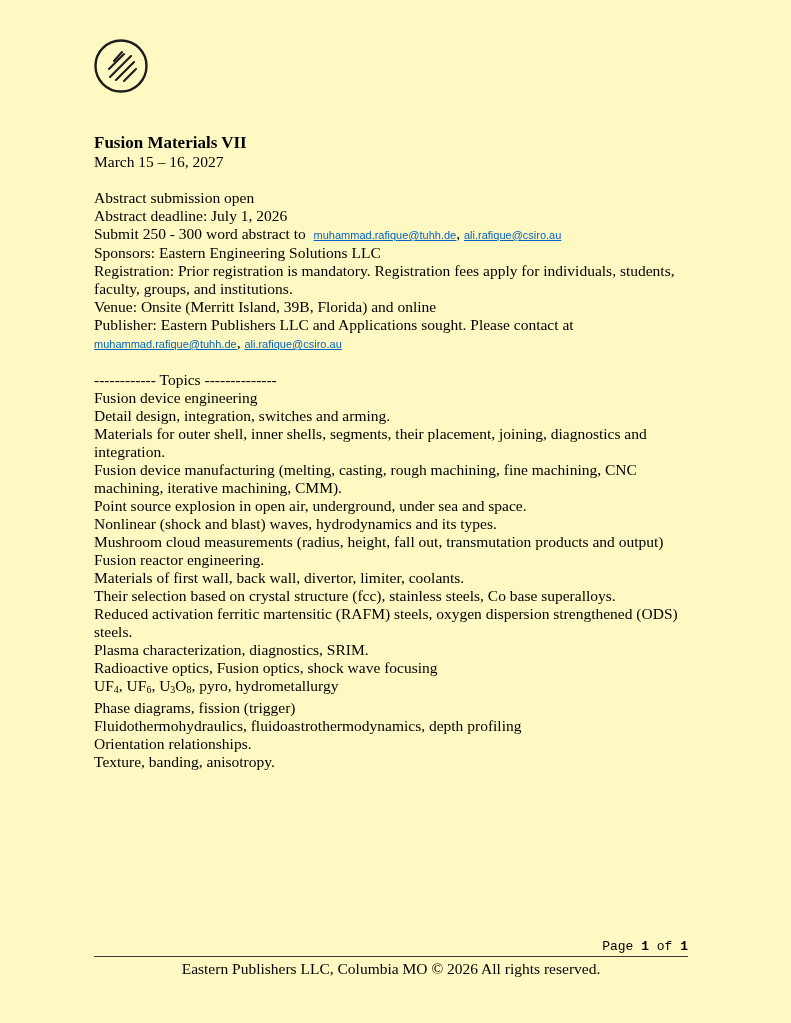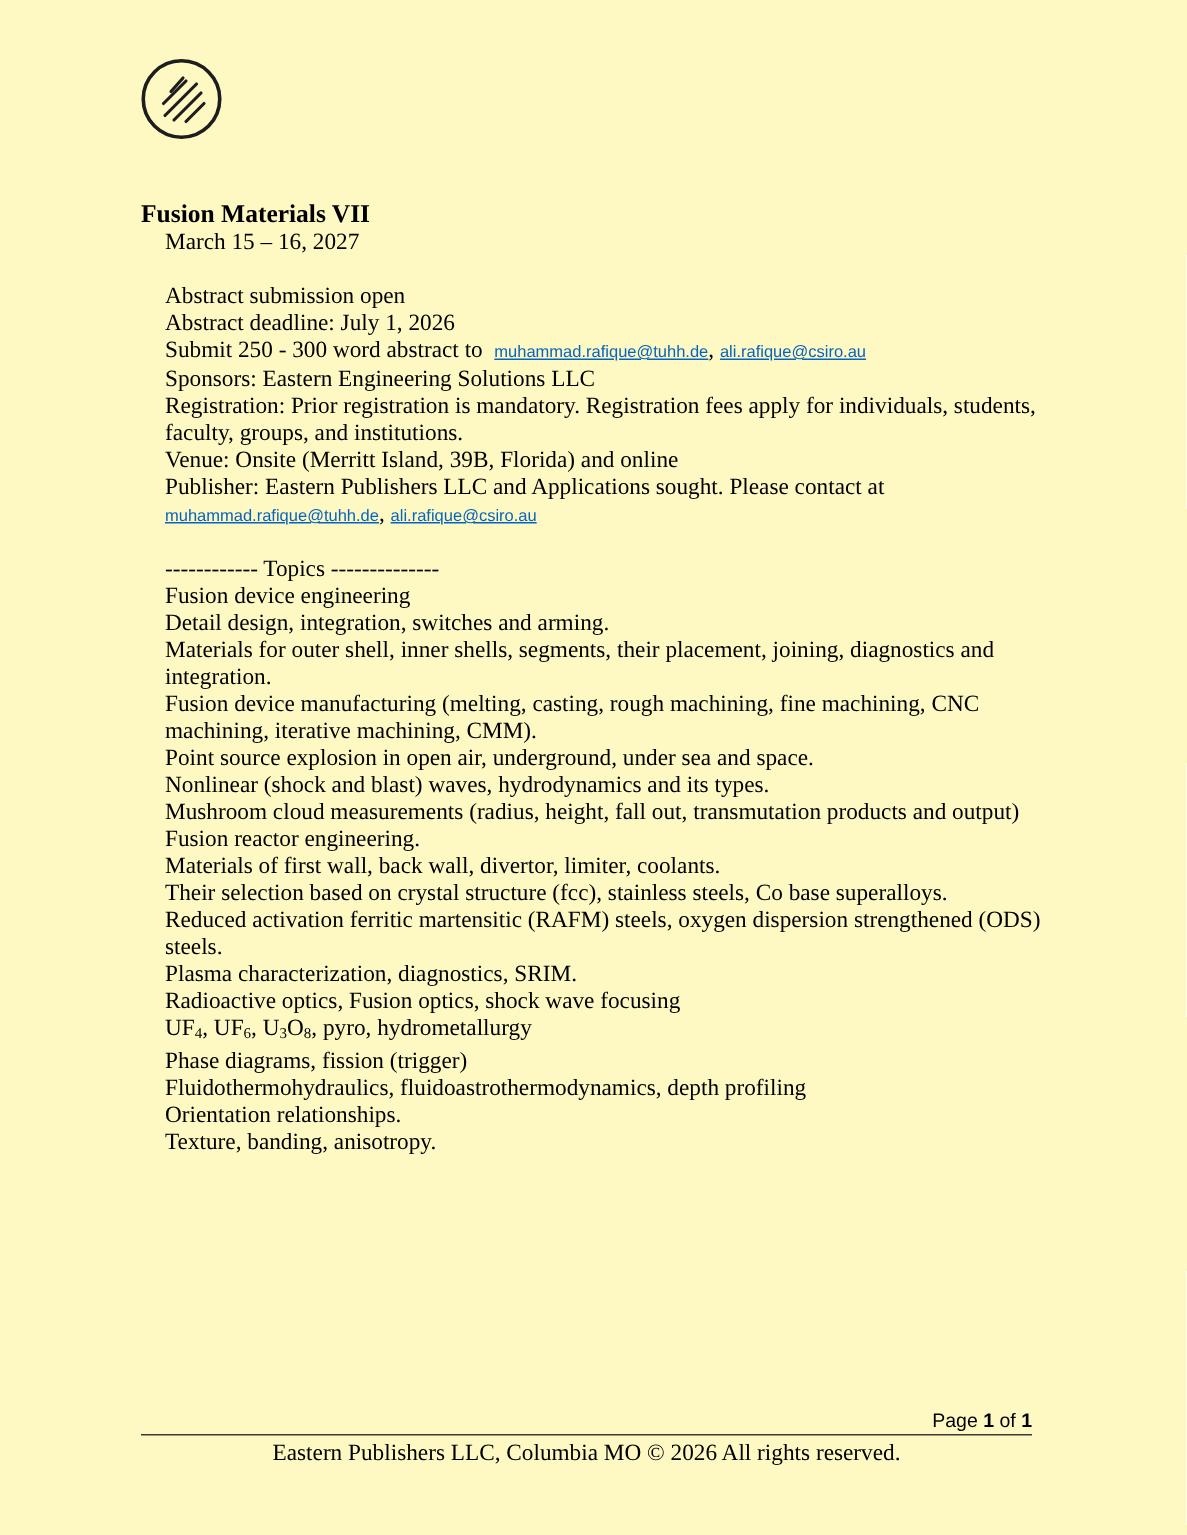--- a/index.html
+++ b/index.html
@@ -7,31 +7,31 @@
     position:relative;
     width:791px;height:1023px;
     background:#fef9c3;
     color:#000;
     font-family:"Liberation Serif",serif;
     overflow:hidden;
   }
   .logo{position:absolute;left:93px;top:38px;width:58px;height:58px;}
   .content{position:absolute;left:94px;top:132px;width:660px;}
   .doc-title{font-size:17px;font-weight:bold;line-height:21px;white-space:pre;}
-  .doc-line{font-size:15.5px;line-height:18px;white-space:pre;margin-left:16px;}
+  .doc-line{font-size:15.5px;line-height:18px;white-space:pre;}
   .doc-line a.email-link{
     font-family:"Liberation Sans",sans-serif;
     font-size:11px;
     text-decoration:underline;
     cursor:pointer;
   }
   .doc-line .sub{font-size:10px;vertical-align:-2px;}
   .footer{position:absolute;left:94px;top:938px;width:594px;}
   .page-num{
-    font-family:Liberation Sans, sans-serif;
+    font-family:Liberation Mono, monospace;
     font-size:13px;line-height:17px;
     text-align:right;
     padding-bottom:1px;
     border-bottom:1.6px solid #3a3a3a;
   }
   .page-num .pn-bold{font-weight:bold;}
   .copyright{
     font-size:15.5px;line-height:18px;
     text-align:center;
     margin-top:3px;

